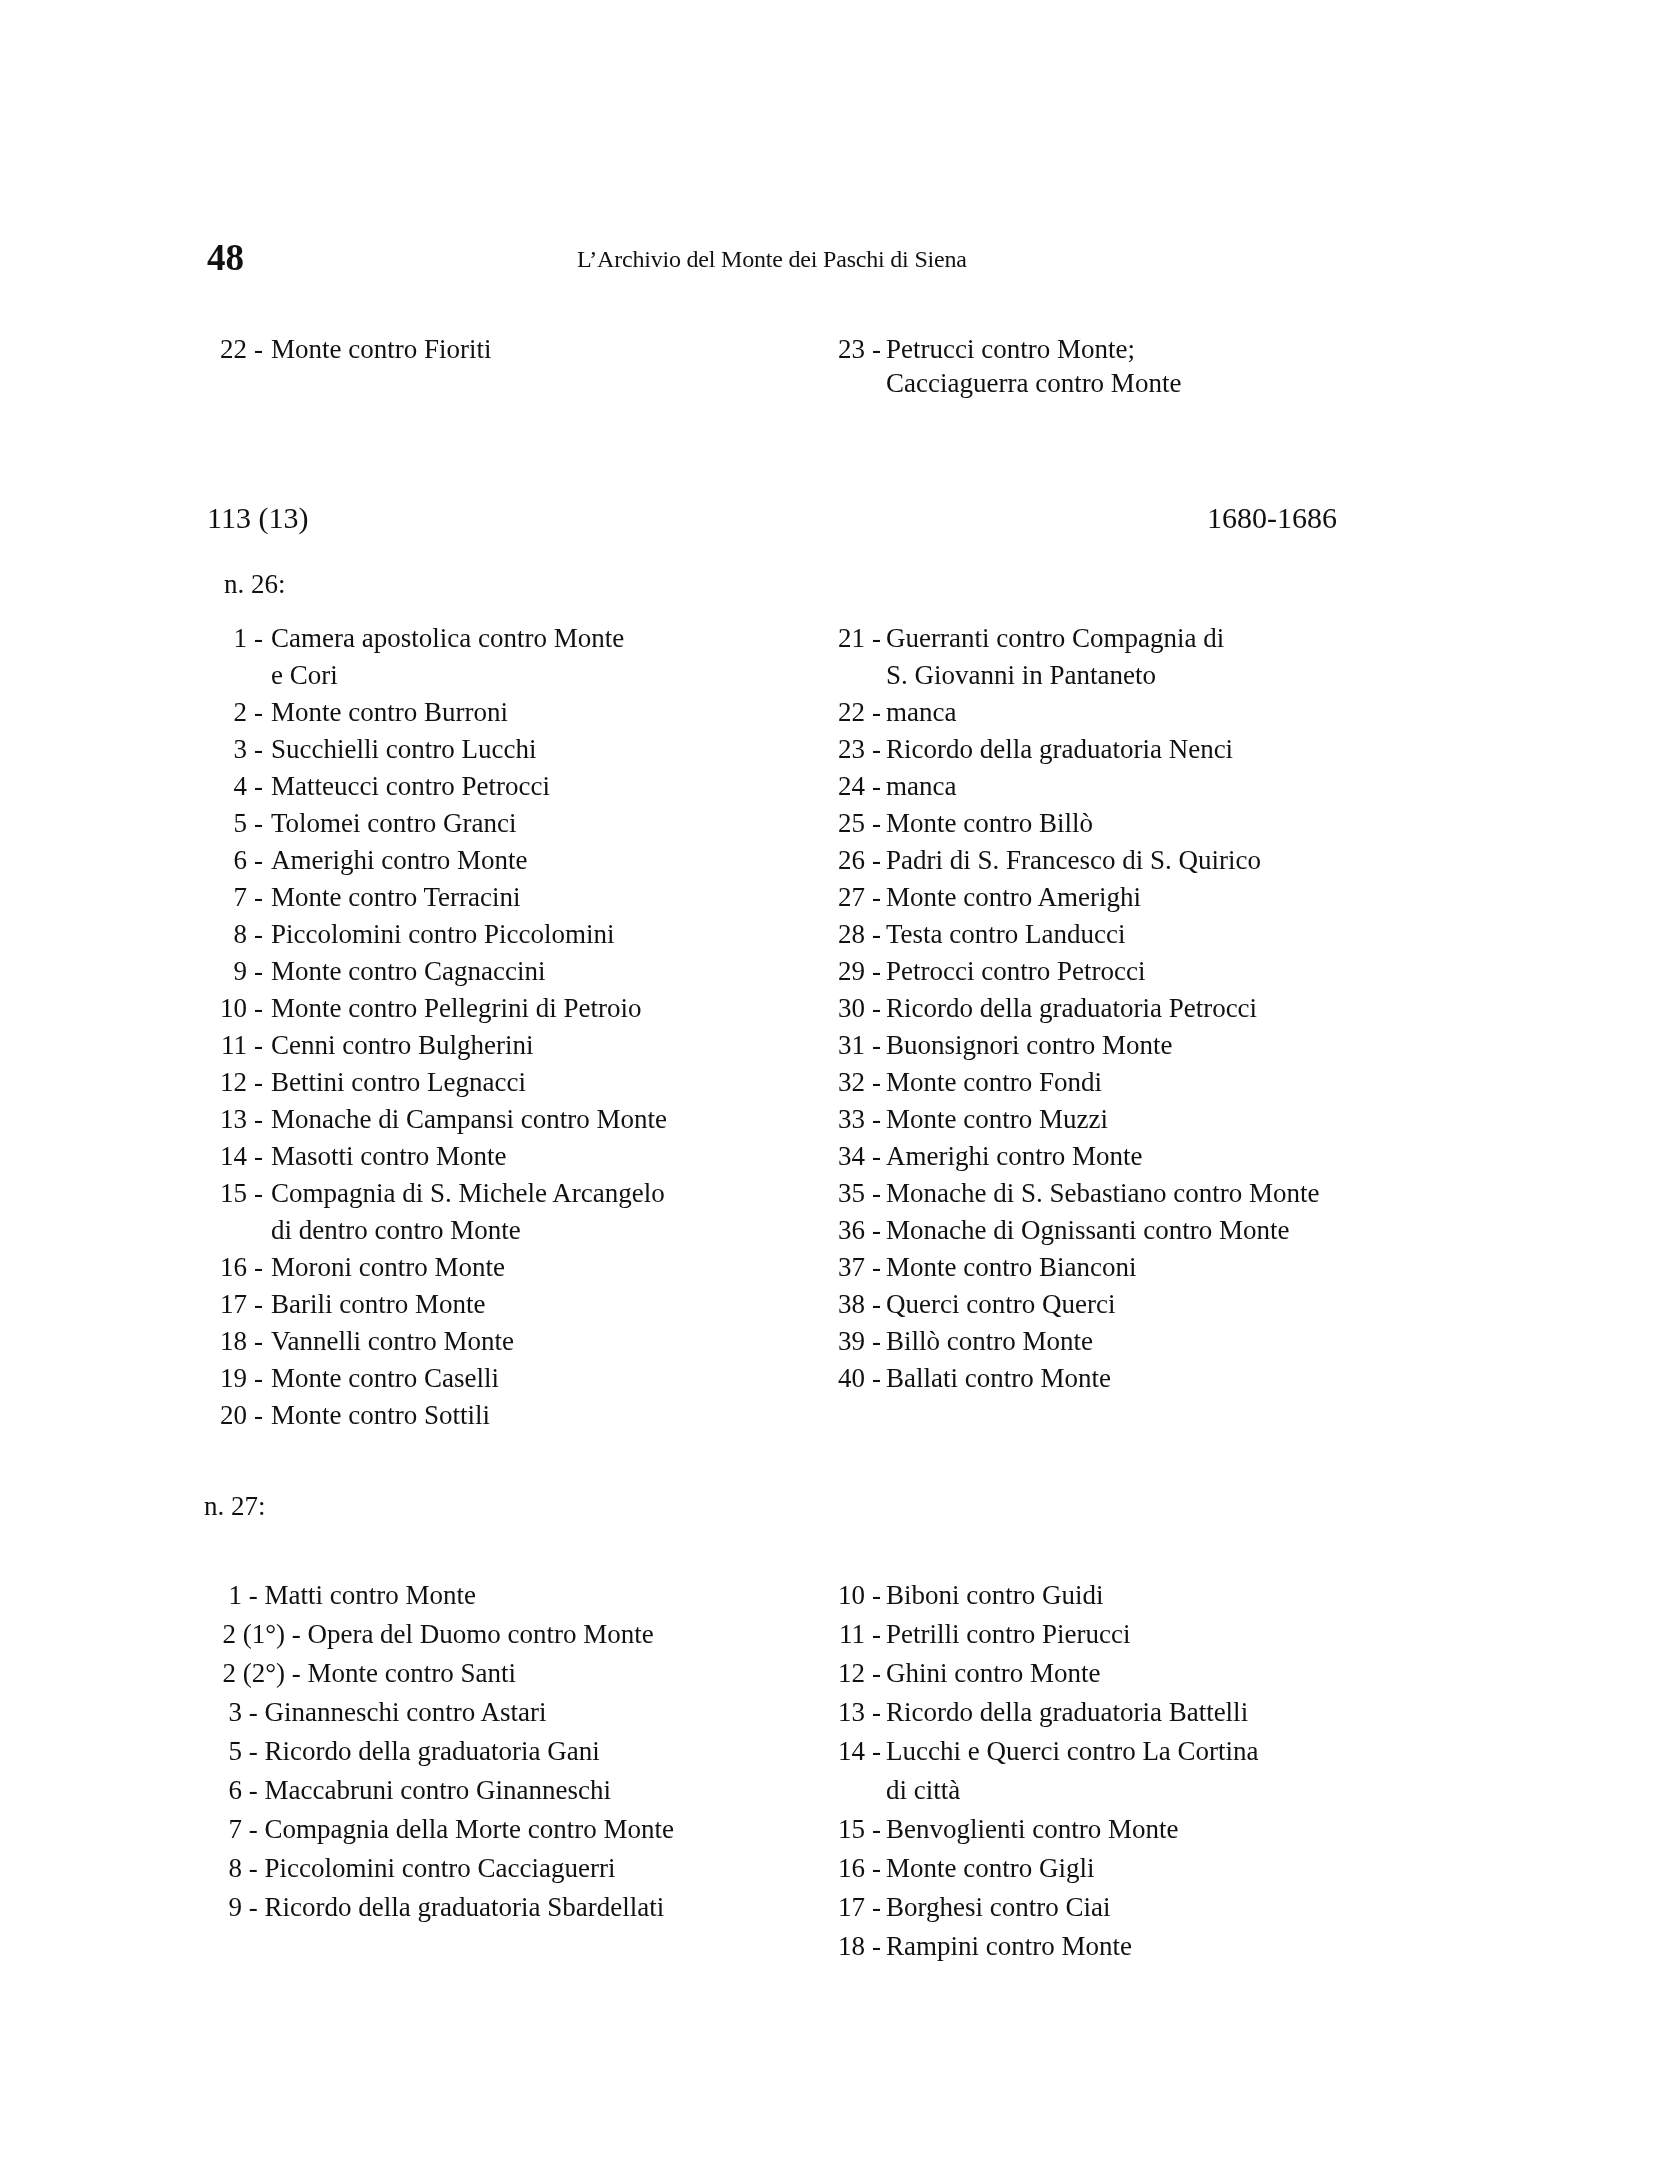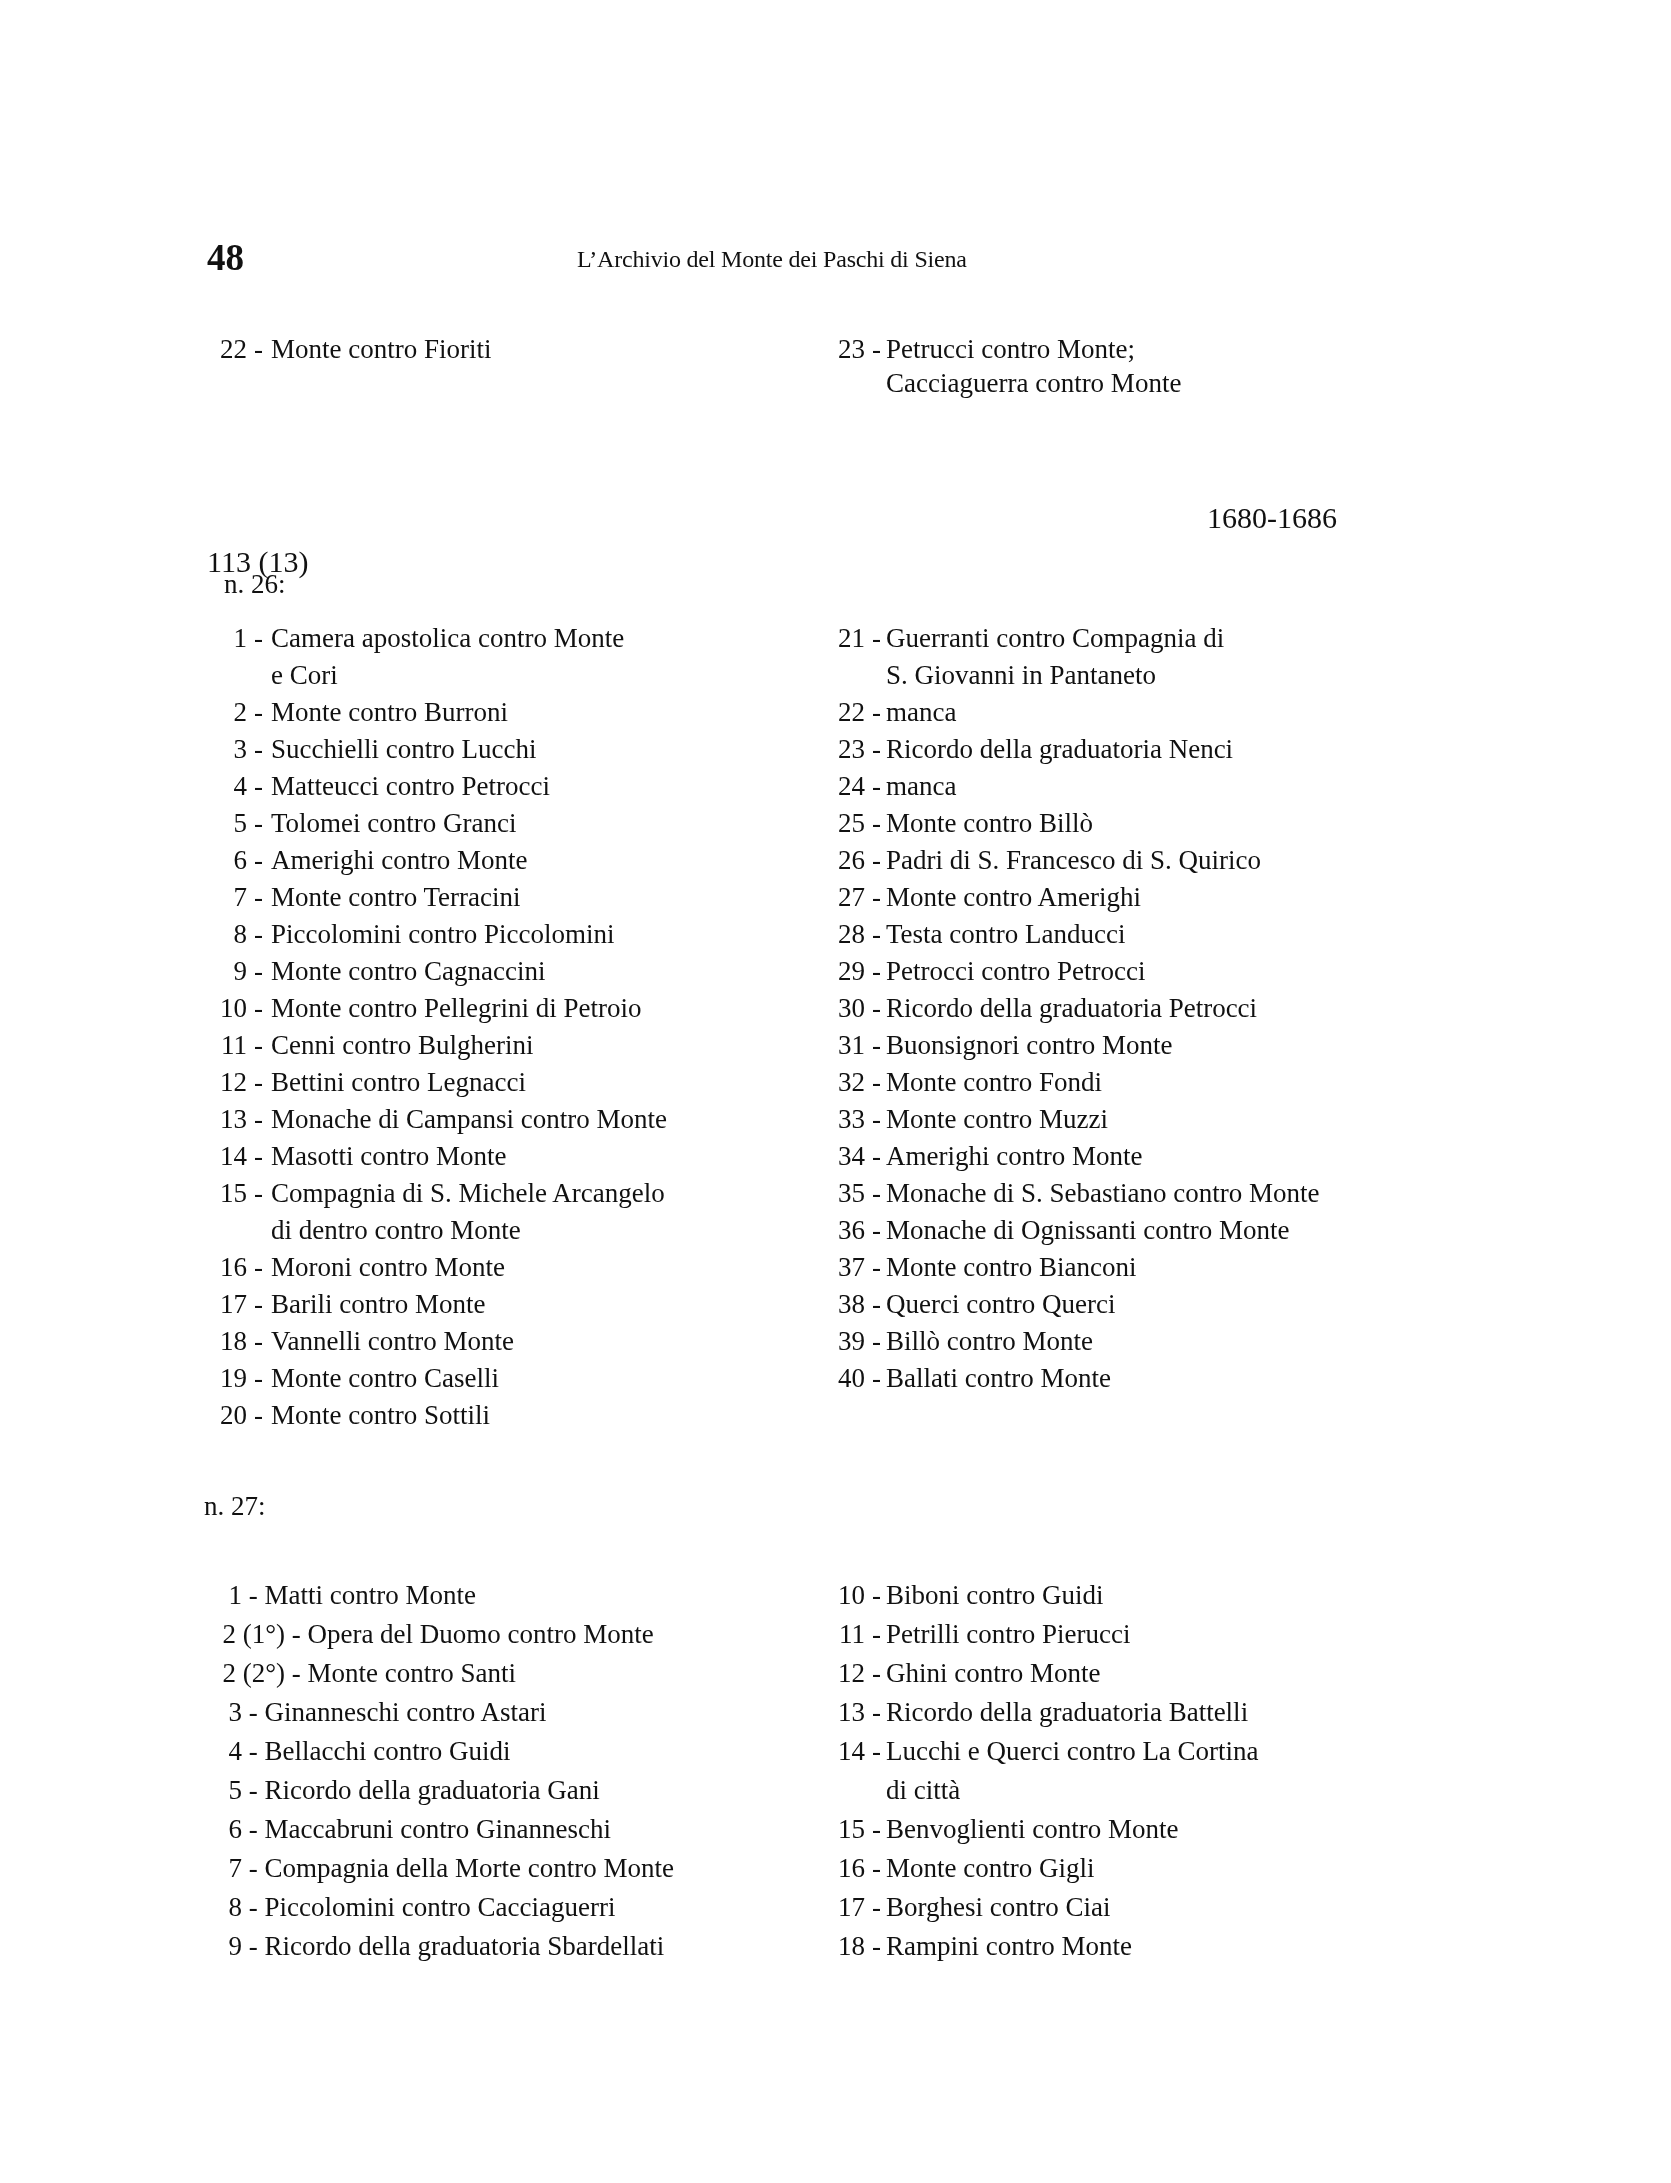--- a/index.html
+++ b/index.html
@@ -4,21 +4,21 @@
 <style>
   html, body { margin: 0; padding: 0; background: #ffffff; }
   body {
     width: 1672px; height: 2183px; position: relative; overflow: hidden;
     font-family: "Liberation Serif", "DejaVu Serif", serif;
     color: #111111;
   }
   .abs { position: absolute; white-space: nowrap; }
   .page-number { left: 207px; top: 239px; font-size: 37px; font-weight: bold; line-height: 37px; }
   .running-head { left: 577px; top: 246px; font-size: 24px; line-height: 26.5px; letter-spacing: -0.2px; }
-  .shelf-mark { left: 207px; top: 501px; font-size: 30px; line-height: 34px; margin-top: 44px; }
+  .shelf-mark { left: 207px; top: 501px; font-size: 30px; line-height: 34px; }
   .date-range { left: 1207px; top: 501px; font-size: 30px; line-height: 34px; }
   .section-label { font-size: 27px; line-height: 31px; }
 
   .list { position: absolute; margin: 6px; padding: 0; list-style: none; }
   .entry { position: relative; font-size: 27px; white-space: nowrap; }
   .entry .num { position: absolute; text-align: right; }
   .entry .txt { display: block; }
 
   
   .list.left .entry .num { left: 0; width: 34px; }
@@ -284,23 +284,20 @@
     <li class="entry">
       <span class="txt" style="padding-left: 9.4px;">2 (1°) - Opera del Duomo contro Monte</span>
     </li>
     <li class="entry">
       <span class="txt" style="padding-left: 9.4px;">2 (2°) - Monte contro Santi</span>
     </li>
     <li class="entry">
       <span class="txt" style="padding-left: 15.6px;">3 - Ginanneschi contro Astari</span>
     </li>
     <li class="entry">
-      <span class="txt" style="padding-left: 15.6px;">4 - Bellacchi contro Guidi</span>
-    </li>
-    <li class="entry">
       <span class="txt" style="padding-left: 15.6px;">5 - Ricordo della graduatoria Gani</span>
     </li>
     <li class="entry">
       <span class="txt" style="padding-left: 15.6px;">6 - Maccabruni contro Ginanneschi</span>
     </li>
     <li class="entry">
       <span class="txt" style="padding-left: 15.6px;">7 - Compagnia della Morte contro Monte</span>
     </li>
     <li class="entry">
       <span class="txt" style="padding-left: 15.6px;">8 - Piccolomini contro Cacciaguerri</span>

